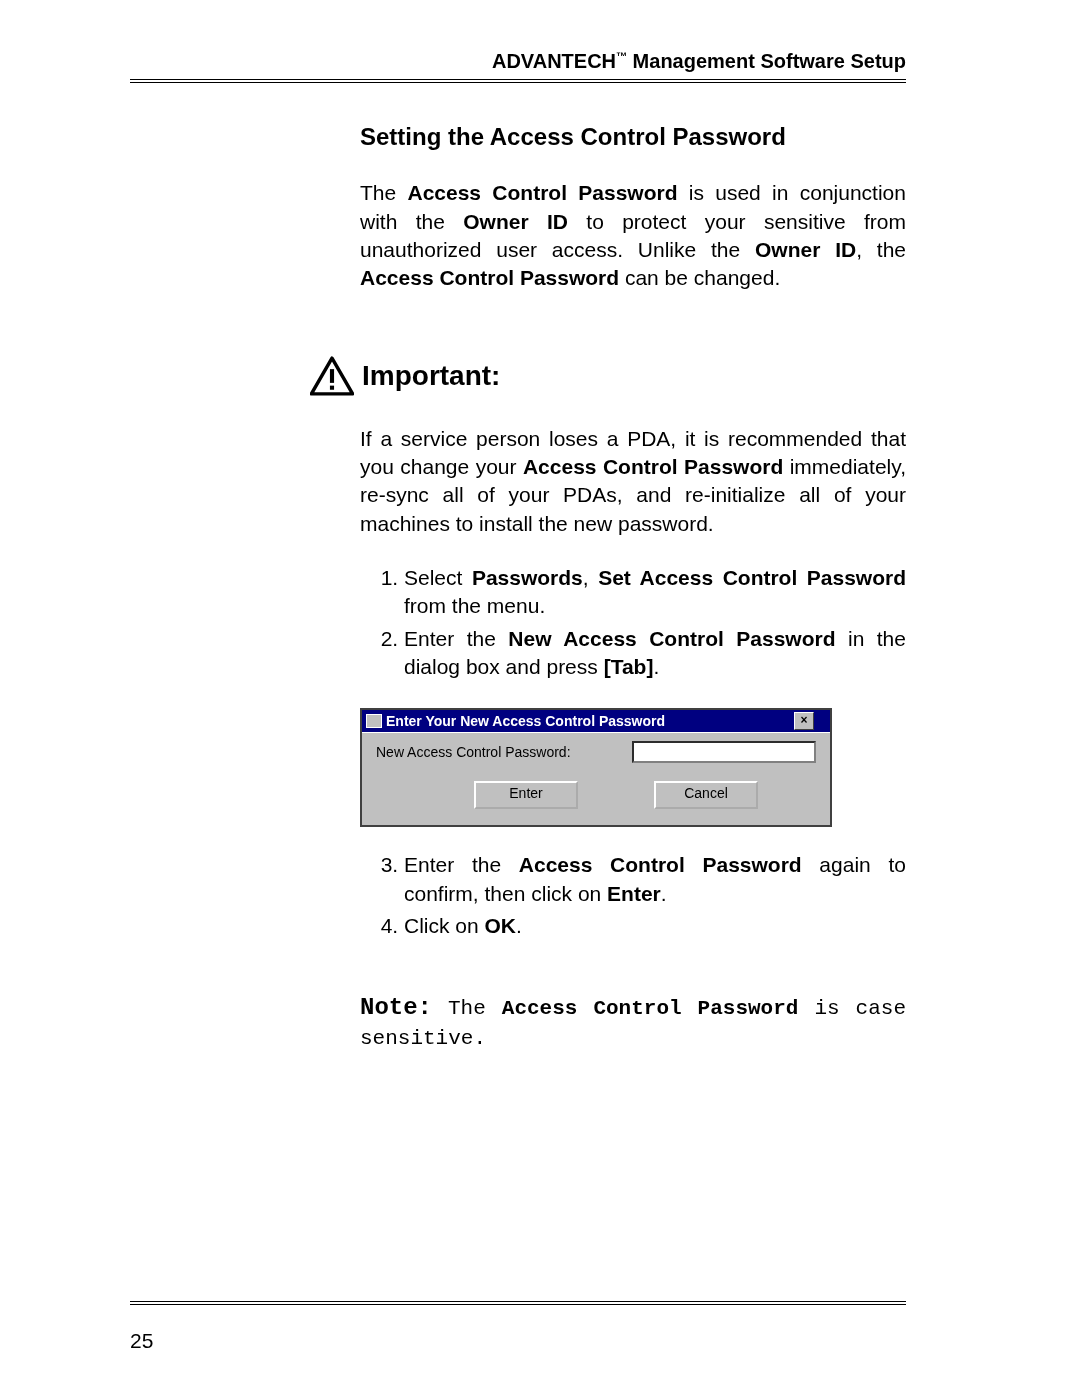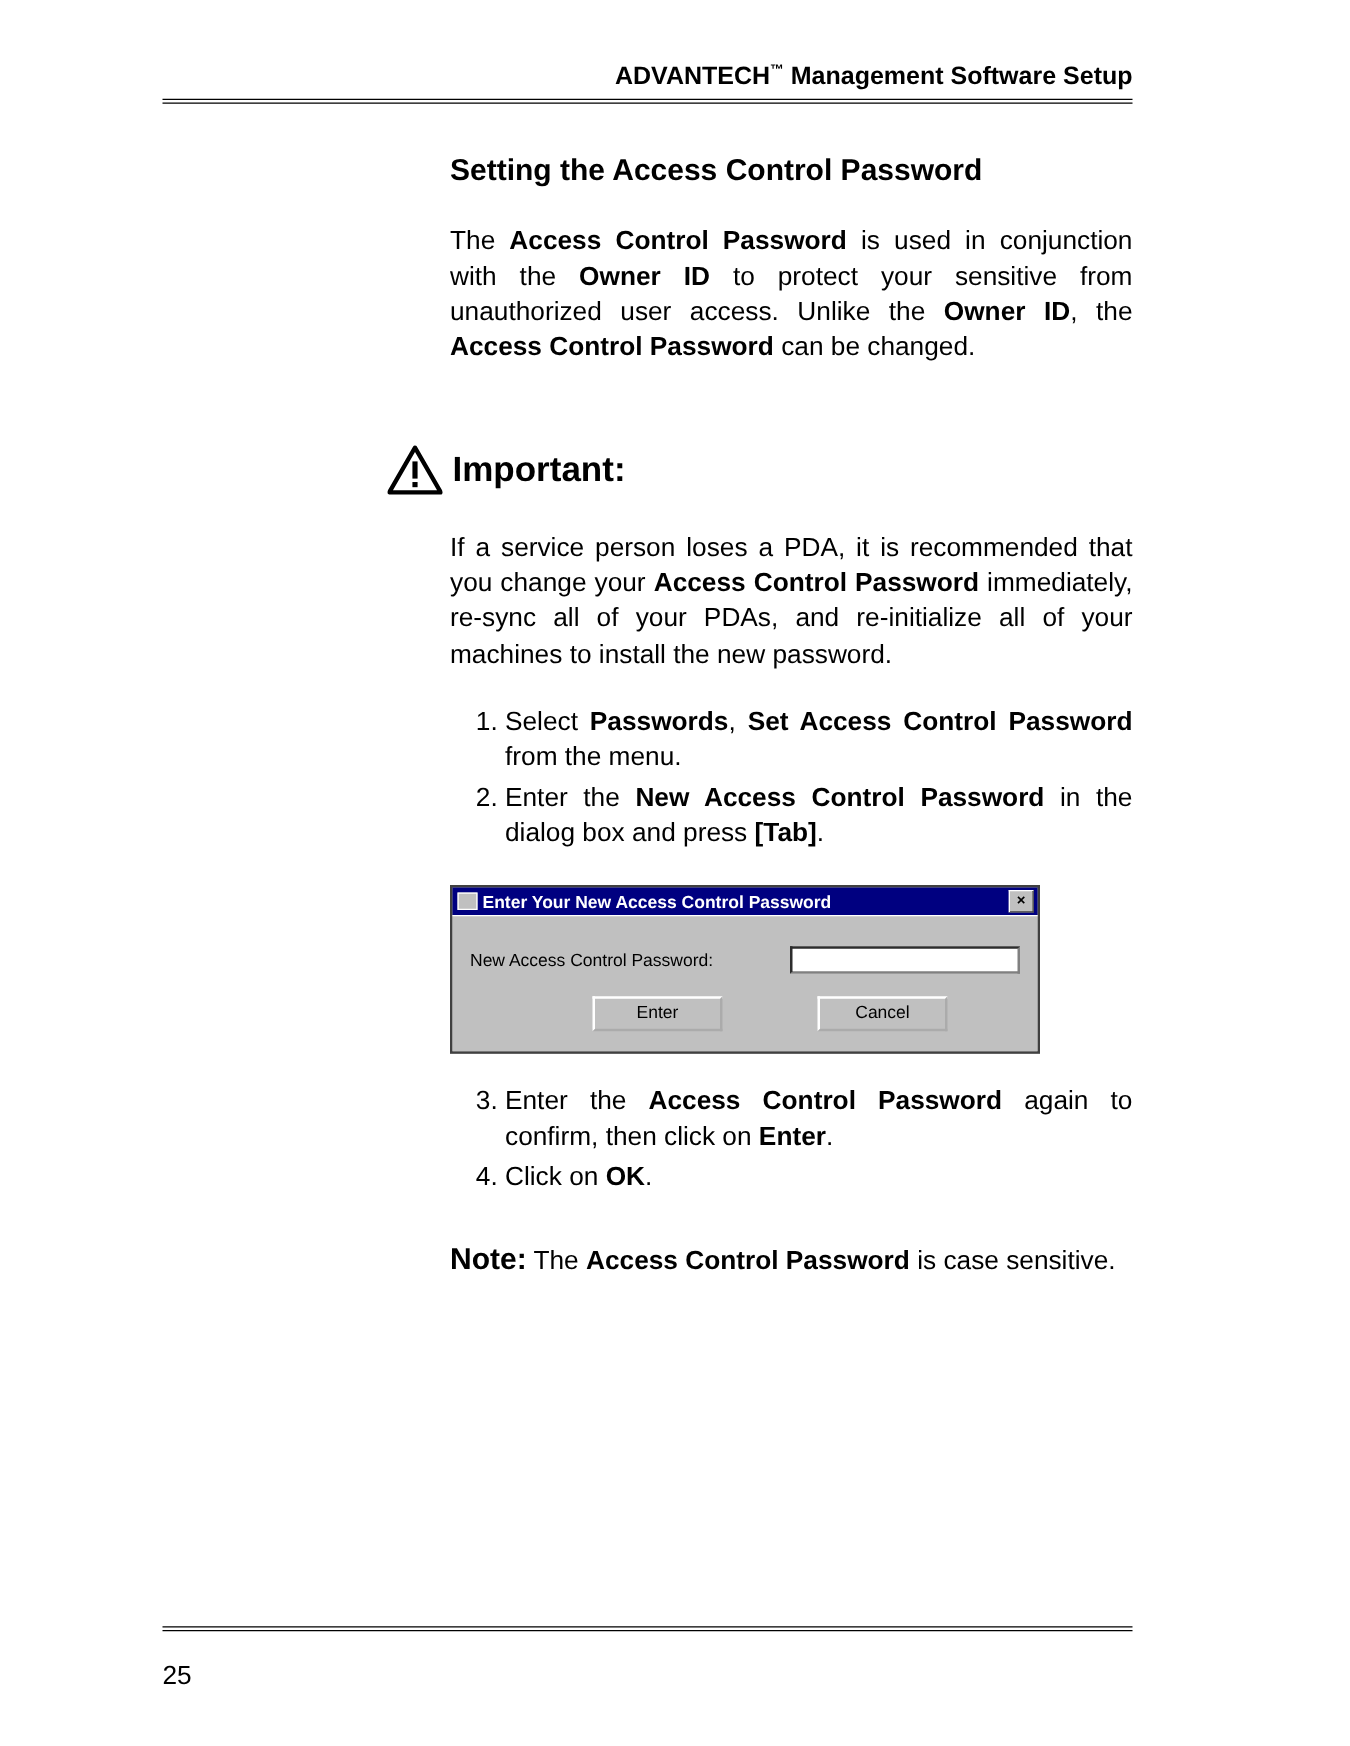--- a/index.html
+++ b/index.html
@@ -71,21 +71,21 @@
     border: 2px solid #404040;
     font-family: Tahoma, Arial, sans-serif;
     font-size: 14px;
   }
   .titlebar {
     background: #000080;
     color: #fff;
     display: flex;
     align-items: center;
     justify-content: space-between;
-    padding: 2px 3px 2px 4px;
+    padding: 2px 16px 2px 4px;
     font-weight: bold;
     font-size: 14px;
   }
   .titlebar-left { display:flex; align-items:center; gap:4px; }
   .titlebar-left .appicon {
     width: 14px; height: 12px;
     background: #c0c0c0;
     border: 1px solid #fff;
   }
   .close-btn {
@@ -94,21 +94,21 @@
     border: 1px solid #fff;
     border-right-color:#404040;
     border-bottom-color:#404040;
     color:#000;
     font-size: 12px;
     line-height: 14px;
     text-align: center;
     font-family: Arial, sans-serif;
   }
   .dlg-body {
-    padding: 24px 14px 12px 14px;
+    padding: 8px 14px 12px 14px;
     background:#c0c0c0;
     border-top: 1px solid #fff;
   }
   .field-row {
     display:flex;
     align-items:center;
     justify-content:space-between;
     margin-bottom: 18px;
   }
   .field-row label { font-size: 14px; }
@@ -213,21 +213,21 @@
 
     <ol class="steps" start="3">
       <li>
         <span>Enter the </span><span class="b">Access Control Password</span><span> again to confirm, then click on </span><span class="b">Enter</span><span>.</span>
       </li>
       <li>
         <span>Click on </span><span class="b">OK</span><span>.</span>
       </li>
     </ol>
 
-    <div class="para" style="margin-top:36px;">
+    <div class="para" style="margin-top:52px;font-family:Liberation Mono, monospace;">
       <span class="b" style="font-size:24px;">Note:</span><span> The </span><span class="b">Access Control Password</span><span> is case sensitive.</span>
     </div>
 
   </div>
 
   <div class="footer-rule"></div>
   <div class="page-num">25</div>
 
 </div>
 

